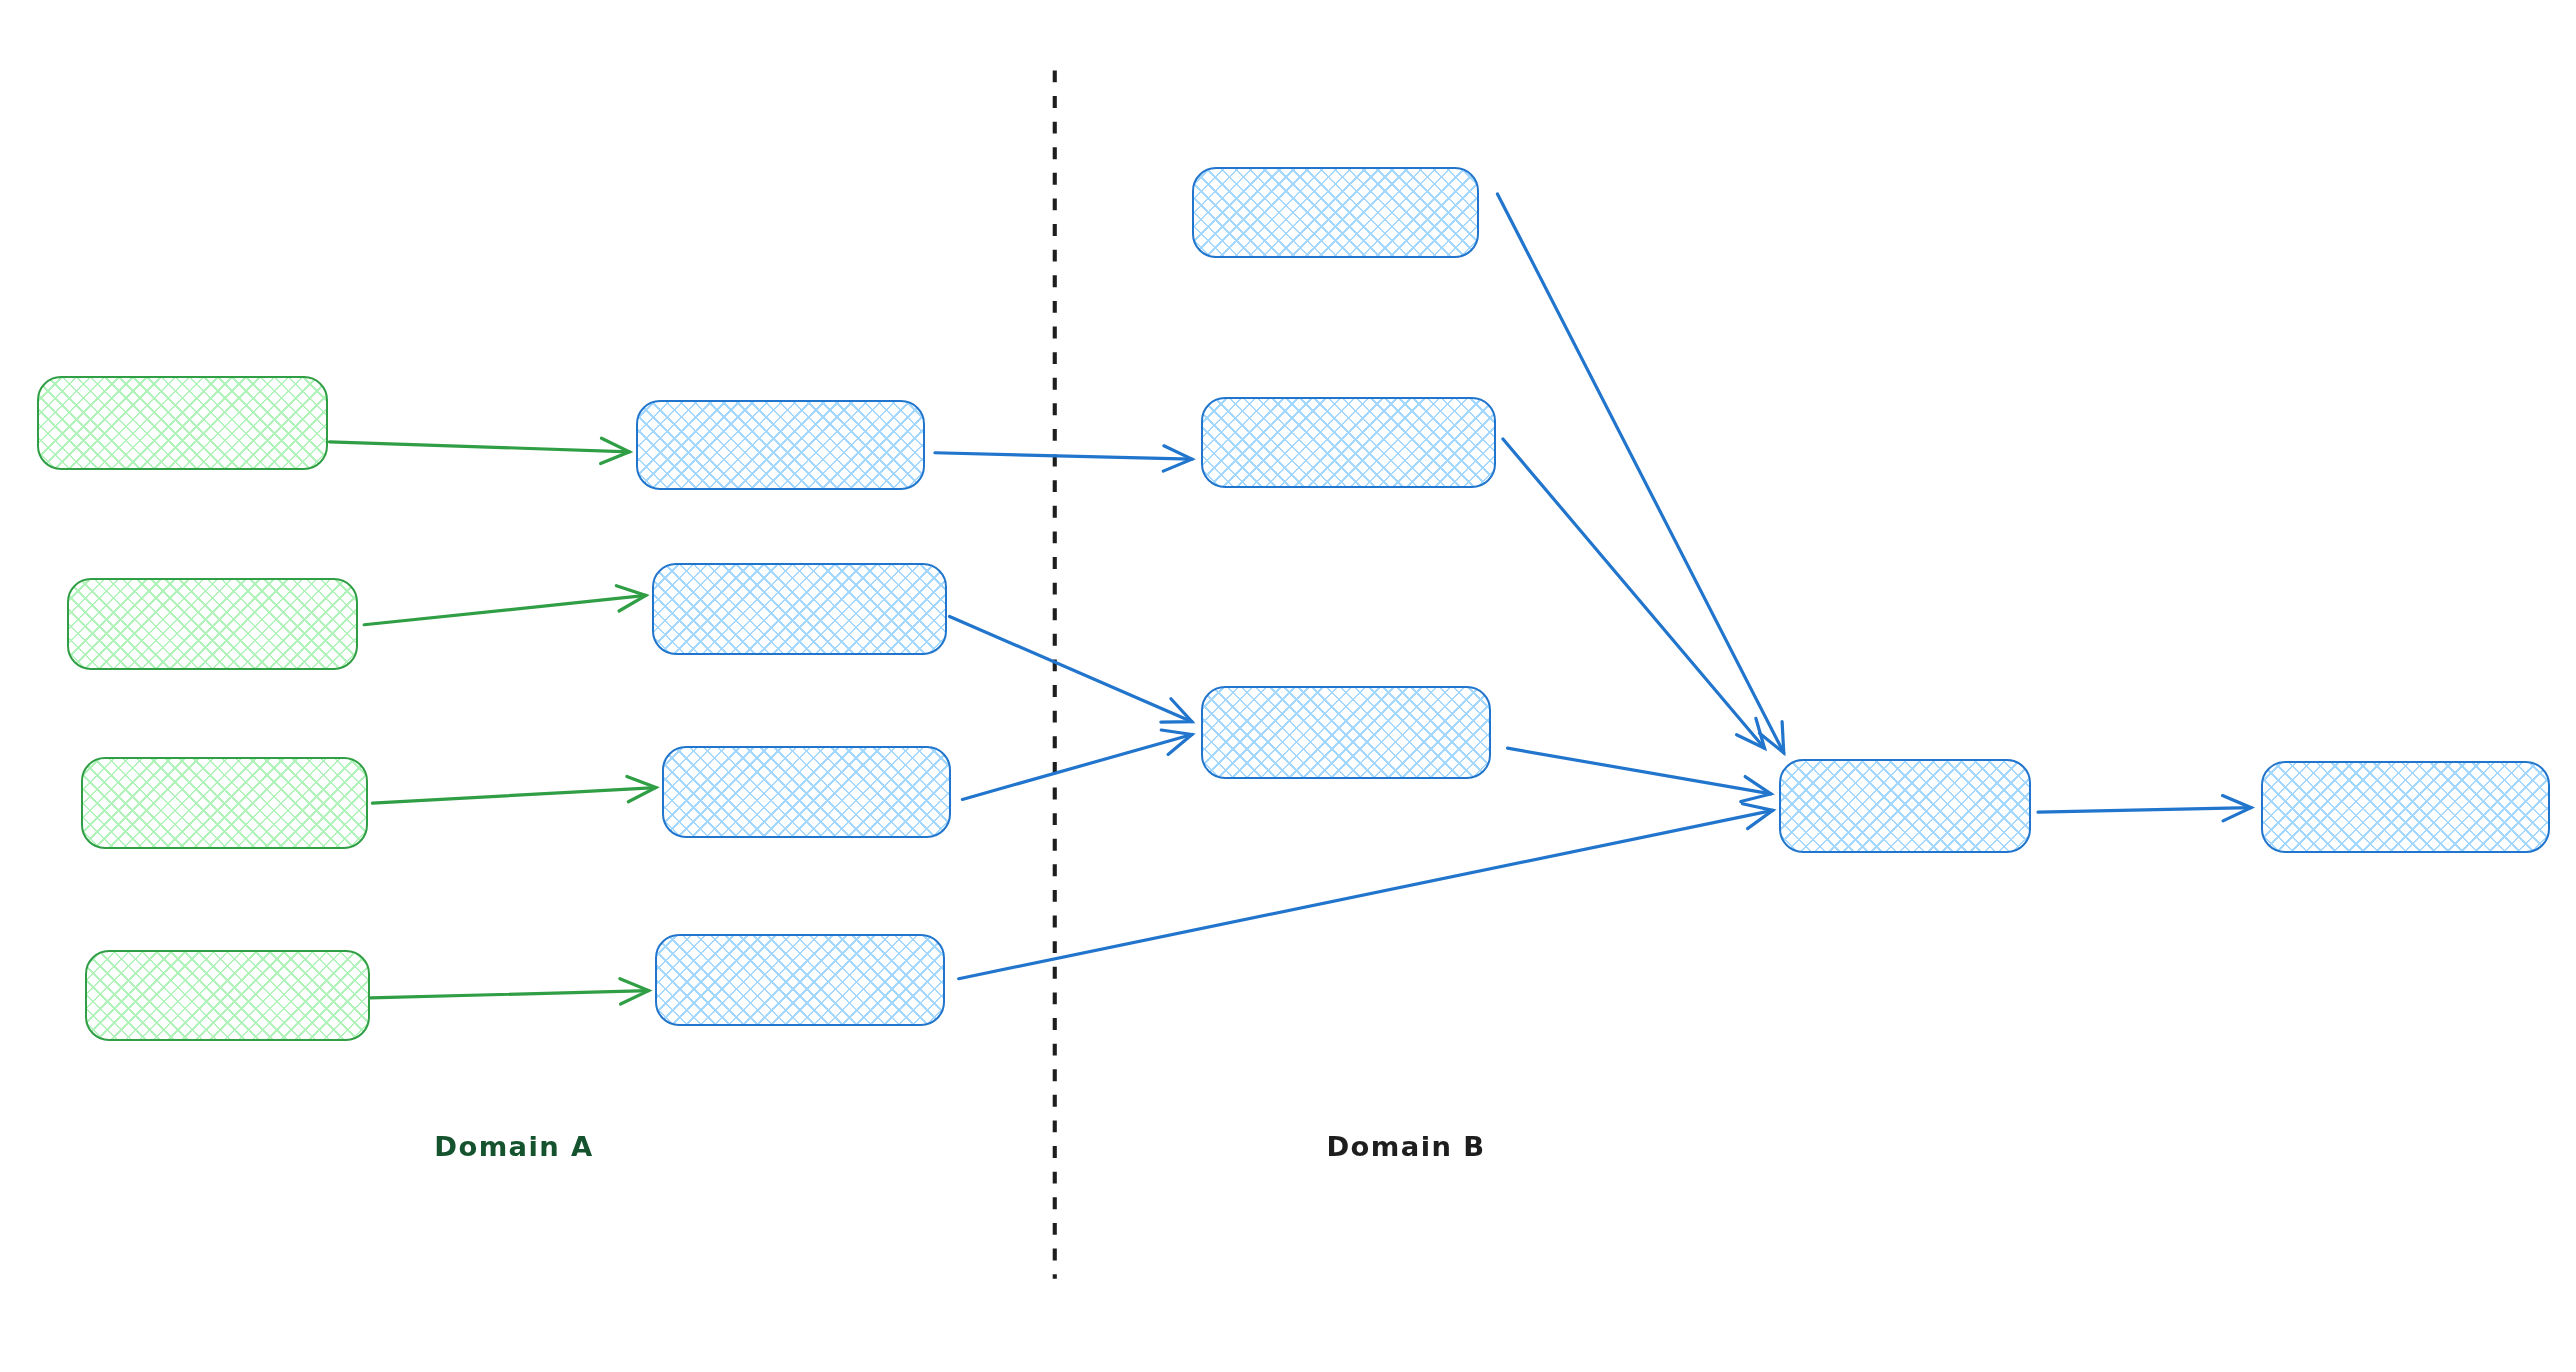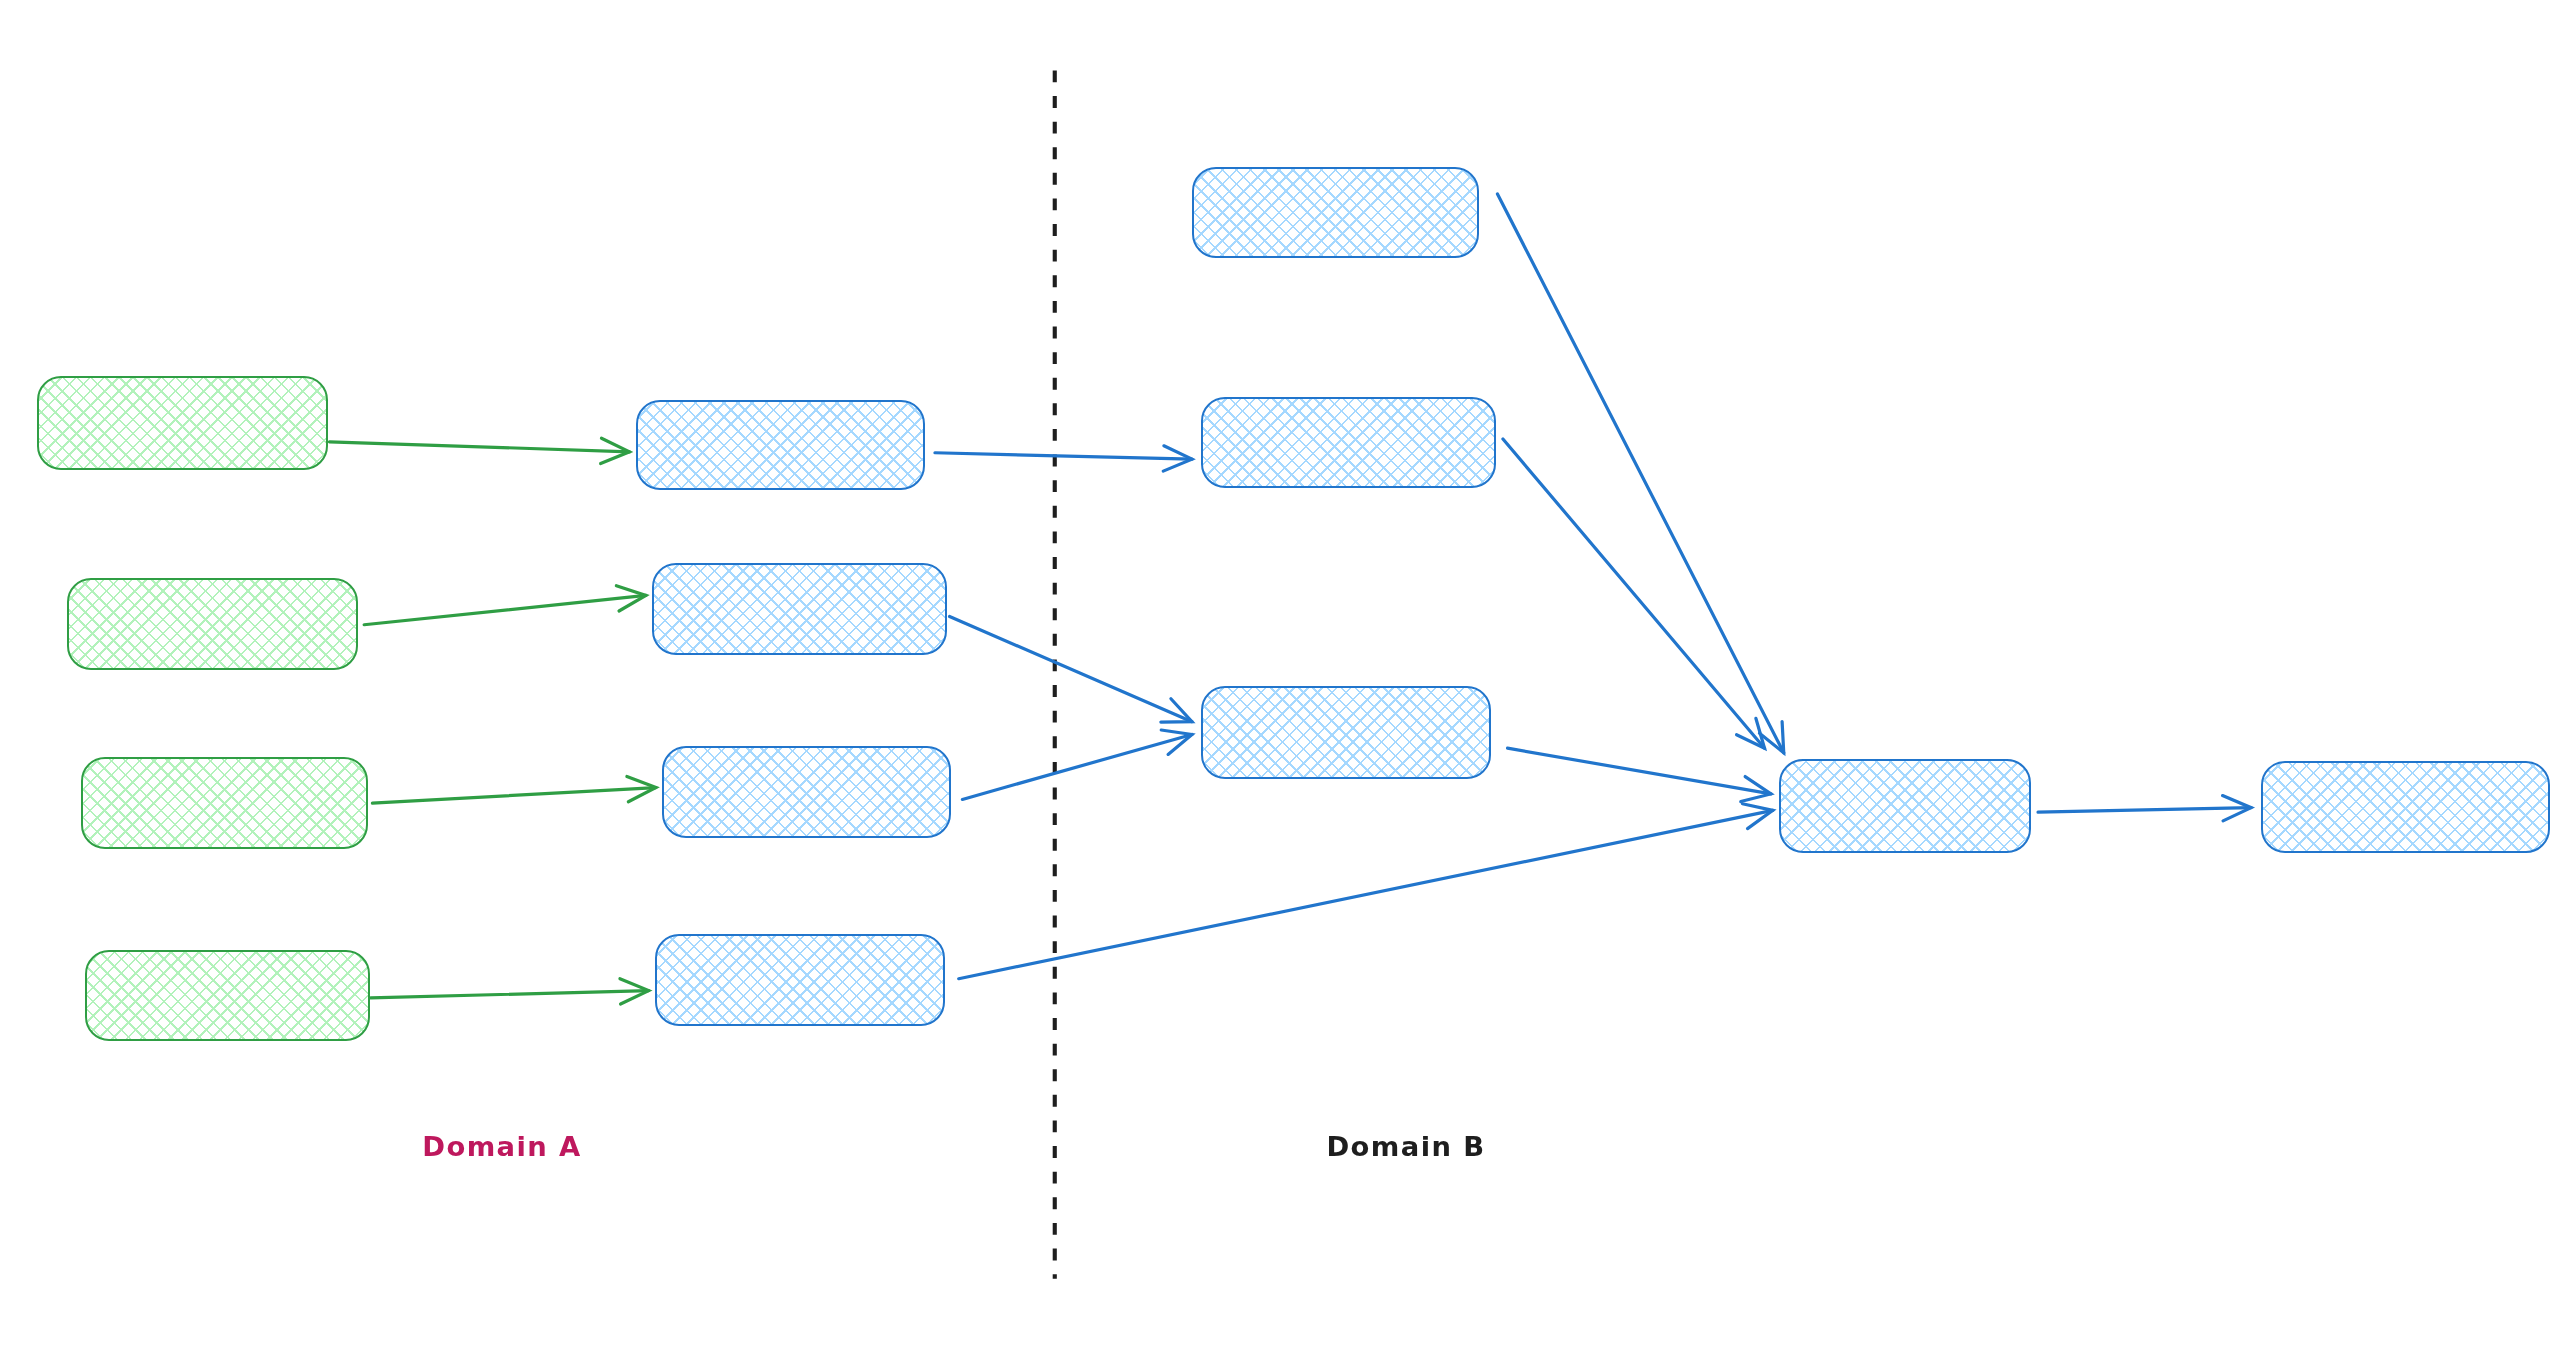--- a/index.html
+++ b/index.html
@@ -68,21 +68,21 @@
       </g>
       <g stroke="#2175cc" stroke-width="3.5" fill="none" stroke-linecap="round">
         <line x1="1648" y1="818" x2="1936" y2="868"></line>
         <path d="M 1907.8 849.0 L 1936 868 L 1903.0 876.3"></path>
       </g>
       <g stroke="#2175cc" stroke-width="3.5" fill="none" stroke-linecap="round">
         <line x1="2228" y1="888" x2="2461" y2="883"></line>
         <path d="M 2429.7 869.8 L 2461 883 L 2430.3 897.5"></path>
       </g>
     </svg>
-  <div class="diagram-label" style="left: 502px; top: 1146px; color: #be185d;">Domain A</div>
+  <div class="diagram-label" style="left: 514px; top: 1146px; color: #14532d;">Domain A</div>
   <div class="diagram-label" style="left: 1406px; top: 1146px; color: rgb(30, 30, 30);">Domain B</div>
 <div class="node" style="left: 37px; top: 376px; width: 291px; height: 94px; border-color: rgb(47, 158, 68); background-image: repeating-linear-gradient(45deg, rgb(178, 242, 187) 0px, rgb(178, 242, 187) 1.8px, transparent 1.8px, transparent 10px), repeating-linear-gradient(-45deg, rgb(178, 242, 187) 0px, rgb(178, 242, 187) 1.8px, transparent 1.8px, transparent 10px);"></div>
     <div class="node" style="left: 67px; top: 578px; width: 291px; height: 92px; border-color: rgb(47, 158, 68); background-image: repeating-linear-gradient(45deg, rgb(178, 242, 187) 0px, rgb(178, 242, 187) 1.8px, transparent 1.8px, transparent 10px), repeating-linear-gradient(-45deg, rgb(178, 242, 187) 0px, rgb(178, 242, 187) 1.8px, transparent 1.8px, transparent 10px);"></div>
     <div class="node" style="left: 81px; top: 757px; width: 287px; height: 92px; border-color: rgb(47, 158, 68); background-image: repeating-linear-gradient(45deg, rgb(178, 242, 187) 0px, rgb(178, 242, 187) 1.8px, transparent 1.8px, transparent 10px), repeating-linear-gradient(-45deg, rgb(178, 242, 187) 0px, rgb(178, 242, 187) 1.8px, transparent 1.8px, transparent 10px);"></div>
     <div class="node" style="left: 85px; top: 950px; width: 285px; height: 91px; border-color: rgb(47, 158, 68); background-image: repeating-linear-gradient(45deg, rgb(178, 242, 187) 0px, rgb(178, 242, 187) 1.8px, transparent 1.8px, transparent 10px), repeating-linear-gradient(-45deg, rgb(178, 242, 187) 0px, rgb(178, 242, 187) 1.8px, transparent 1.8px, transparent 10px);"></div>
     <div class="node" style="left: 636px; top: 400px; width: 289px; height: 90px; border-color: rgb(33, 117, 204); background-image: repeating-linear-gradient(45deg, rgb(165, 216, 255) 0px, rgb(165, 216, 255) 1.8px, transparent 1.8px, transparent 10px), repeating-linear-gradient(-45deg, rgb(165, 216, 255) 0px, rgb(165, 216, 255) 1.8px, transparent 1.8px, transparent 10px);"></div>
     <div class="node" style="left: 652px; top: 563px; width: 295px; height: 92px; border-color: rgb(33, 117, 204); background-image: repeating-linear-gradient(45deg, rgb(165, 216, 255) 0px, rgb(165, 216, 255) 1.8px, transparent 1.8px, transparent 10px), repeating-linear-gradient(-45deg, rgb(165, 216, 255) 0px, rgb(165, 216, 255) 1.8px, transparent 1.8px, transparent 10px);"></div>
     <div class="node" style="left: 662px; top: 746px; width: 289px; height: 92px; border-color: rgb(33, 117, 204); background-image: repeating-linear-gradient(45deg, rgb(165, 216, 255) 0px, rgb(165, 216, 255) 1.8px, transparent 1.8px, transparent 10px), repeating-linear-gradient(-45deg, rgb(165, 216, 255) 0px, rgb(165, 216, 255) 1.8px, transparent 1.8px, transparent 10px);"></div>
     <div class="node" style="left: 655px; top: 934px; width: 290px; height: 92px; border-color: rgb(33, 117, 204); background-image: repeating-linear-gradient(45deg, rgb(165, 216, 255) 0px, rgb(165, 216, 255) 1.8px, transparent 1.8px, transparent 10px), repeating-linear-gradient(-45deg, rgb(165, 216, 255) 0px, rgb(165, 216, 255) 1.8px, transparent 1.8px, transparent 10px);"></div>
     <div class="node" style="left: 1192px; top: 167px; width: 287px; height: 91px; border-color: rgb(33, 117, 204); background-image: repeating-linear-gradient(45deg, rgb(165, 216, 255) 0px, rgb(165, 216, 255) 1.8px, transparent 1.8px, transparent 10px), repeating-linear-gradient(-45deg, rgb(165, 216, 255) 0px, rgb(165, 216, 255) 1.8px, transparent 1.8px, transparent 10px);"></div>

